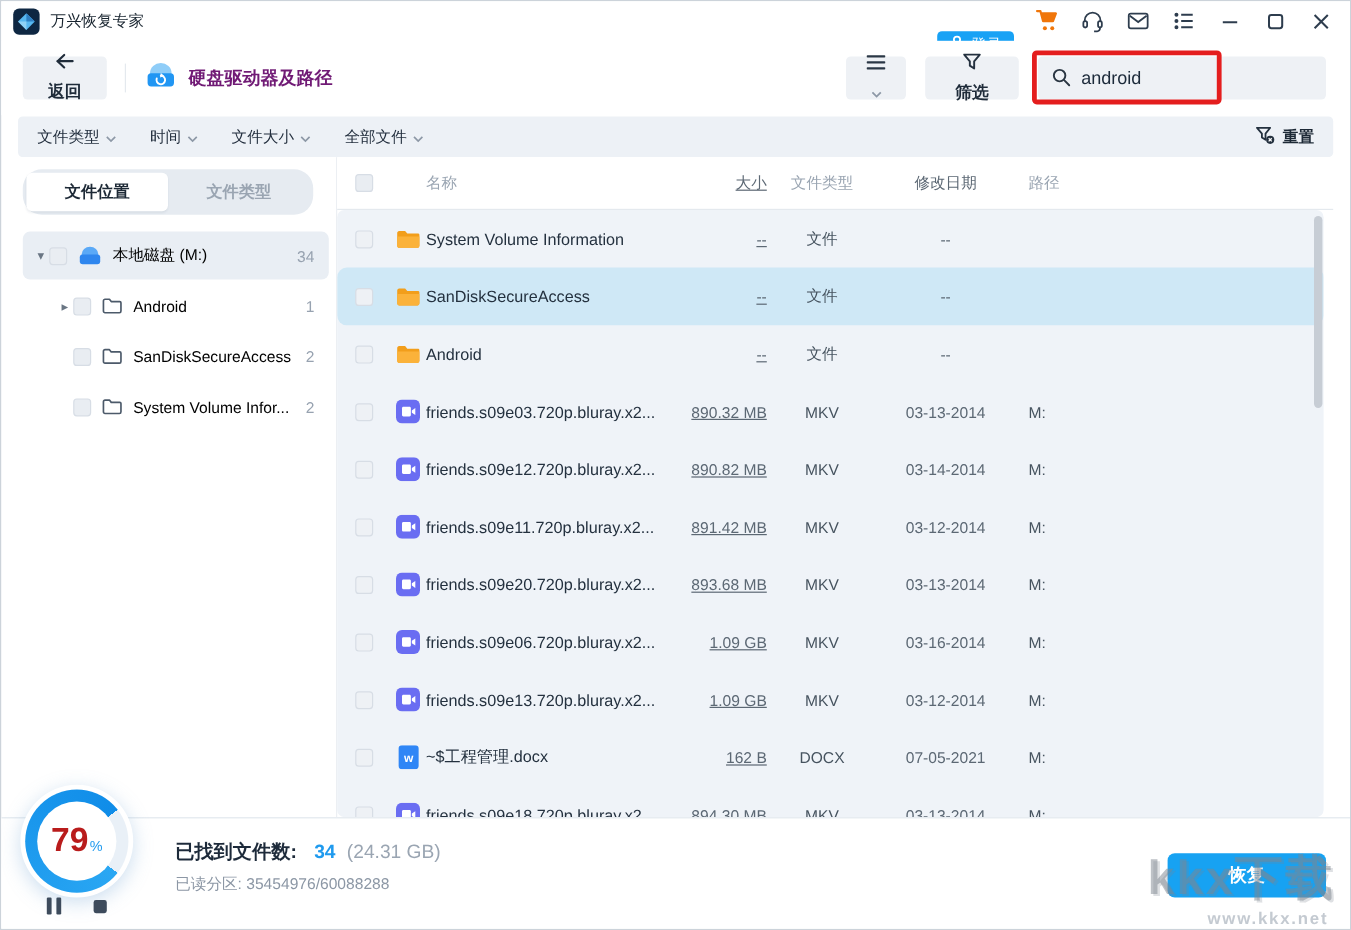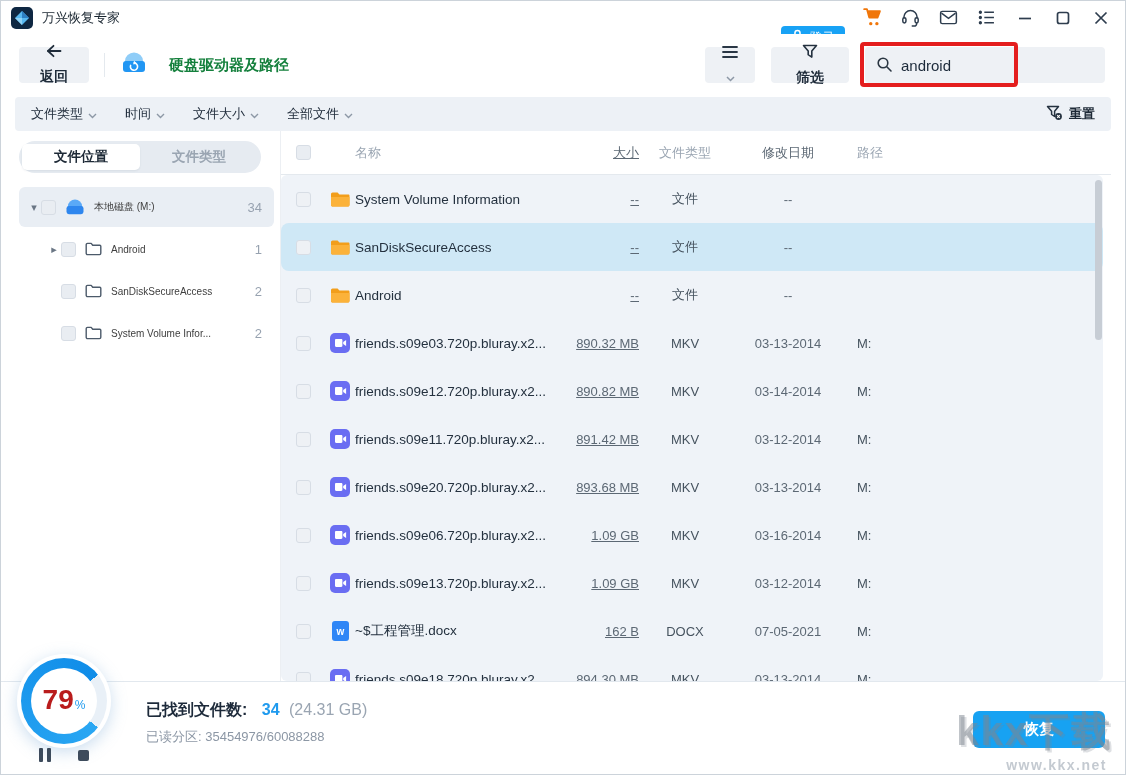--- a/index.html
+++ b/index.html
@@ -14,48 +14,48 @@
   .tb-right { margin-left:auto; display:flex; align-items:center; gap:17px; padding-right:14px; }
   .login-btn { background:#18a2f5; color:#fff; border:none; border-radius:4px; height:24px; padding:0 10px; font-size:13px; display:flex; align-items:center; gap:5px; cursor:pointer; font-family:inherit;margin-top:40px; }
   .tbicon { width:21px; height:21px; display:flex; align-items:center; justify-content:center; }
 
   
   .toolbar { position:absolute; top:33px; left:0; right:0; height:62px; background:#fff; display:flex; align-items:center; }
   .btn-gray { background:#eef1f5; border:none; border-radius:4px; height:36px; display:flex; align-items:center; justify-content:center; gap:7px; font-size:14px; color:#1f2c3a; font-weight:bold; font-family:inherit; cursor:pointer;flex-direction:column; }
   .back-btn { width:70px; margin-left:18px; }
   .v-div { width:1px; height:24px; background:#e4e9ee; margin:0 15px; }
   .page-title-wrap { display:flex; align-items:center; gap:9px; }
-  .page-title { font-size:15px; font-weight:bold; color:#15803d;margin-left:12px; }
+  .page-title { font-size:15px; font-weight:bold; color:#701a75; }
   .toolbar-right { margin-left:auto; display:flex; align-items:center; gap:16px; padding-right:20px; }
   .menu-btn { width:50px; }
   .filter-btn { width:78px; }
   .search-wrap { position:relative; }
   .search-input { width:240px; height:36px; background:#eef1f5; border:none; border-radius:4px; padding:0 10px 0 36px; font-size:15px; color:#1c2a3a; font-family:inherit; outline:none; }
   .search-glass { position:absolute; left:11px; top:9px; }
 
   
   .annotation { position:absolute; left:859px; top:41px; width:158px; height:45px; border:4px solid #e41e1e; border-radius:4px; z-index:30; pointer-events:none; }
 
   
   .filterbar { position:absolute; top:96px; left:14px; right:14px; height:34px; background:#edf1f6; border-radius:4px; display:flex; align-items:center; padding:0 16px; }
   .fitem { display:flex; align-items:center; gap:5px; font-size:13px; color:#232f3e; margin-right:28px; cursor:pointer; }
   .reset { margin-left:auto; display:flex; align-items:center; gap:6px; font-size:13px; font-weight:bold; color:#1d2936; cursor:pointer; }
 
   
   .content { position:absolute; top:130px; left:14px; right:14px; bottom:93px; background:#fff; display:flex; }
   .sidebar { width:266px; flex:0 0 266px; border-right:1px solid #eceff3; padding:10px 6px 0 4px; }
-  .seg { background:#e6ebf1; border-radius:16px; height:32px; display:flex; padding:3px; width:242px; }
+  .seg { background:#e6ebf1; border-radius:16px; height:38px; display:flex; padding:3px; width:242px; }
   .seg-tab { flex:1; display:flex; align-items:center; justify-content:center; font-size:13.5px; font-weight:bold; color:#9aa5b2; border-radius:5px; cursor:pointer; }
   .seg-tab.active { background:#fff; color:#1d2936; box-shadow:0 1px 2px rgba(40,60,90,.08); }
   .tree { margin-top:14px; }
   .tree-row { height:40px; display:flex; align-items:center; border-radius:6px; margin-bottom:2px; cursor:pointer; }
   .tree-row.selected { background:#e9eef4; }
   .caret { width:14px; font-size:11px; color:#6a7684; text-align:center; flex:0 0 14px; }
   .cb { width:15px; height:15px; background:#e9edf2; border:1px solid #d7dde5; border-radius:3px; flex:0 0 15px; cursor:pointer; }
-  .tree-label { font-size:10px; color:#404040; margin-left:9px; white-space:nowrap; overflow:hidden; text-overflow:ellipsis; flex:1; }
+  .tree-label { font-size:13px; color:#000000; margin-left:9px; white-space:nowrap; overflow:hidden; text-overflow:ellipsis; flex:1; }
   .tree-count { font-size:13px; color:#97a2b0; margin-left:6px; margin-right:12px; }
   .tree-icon { margin-left:9px; display:flex; flex:0 0 auto; }
 
   .table { flex:1; position:relative; display:flex; flex-direction:column; }
   .thead, .trow { display:grid; grid-template-columns:44px 30px 196px 88px 92px 114px 1fr; align-items:center; }
   .thead { height:44px; background:#fff; border-bottom:1px solid #e4e9ee; color:#9aa5b2; font-size:13px; }
   .thead .cb { margin-left:15px; }
   .tbody { flex:1; background:#eff3f8; margin-right:8px; border-radius:6px; overflow:hidden; }
   .trow { height:48px; }
   .trow.selected { background:#cfe8f6; border-radius:8px; }

